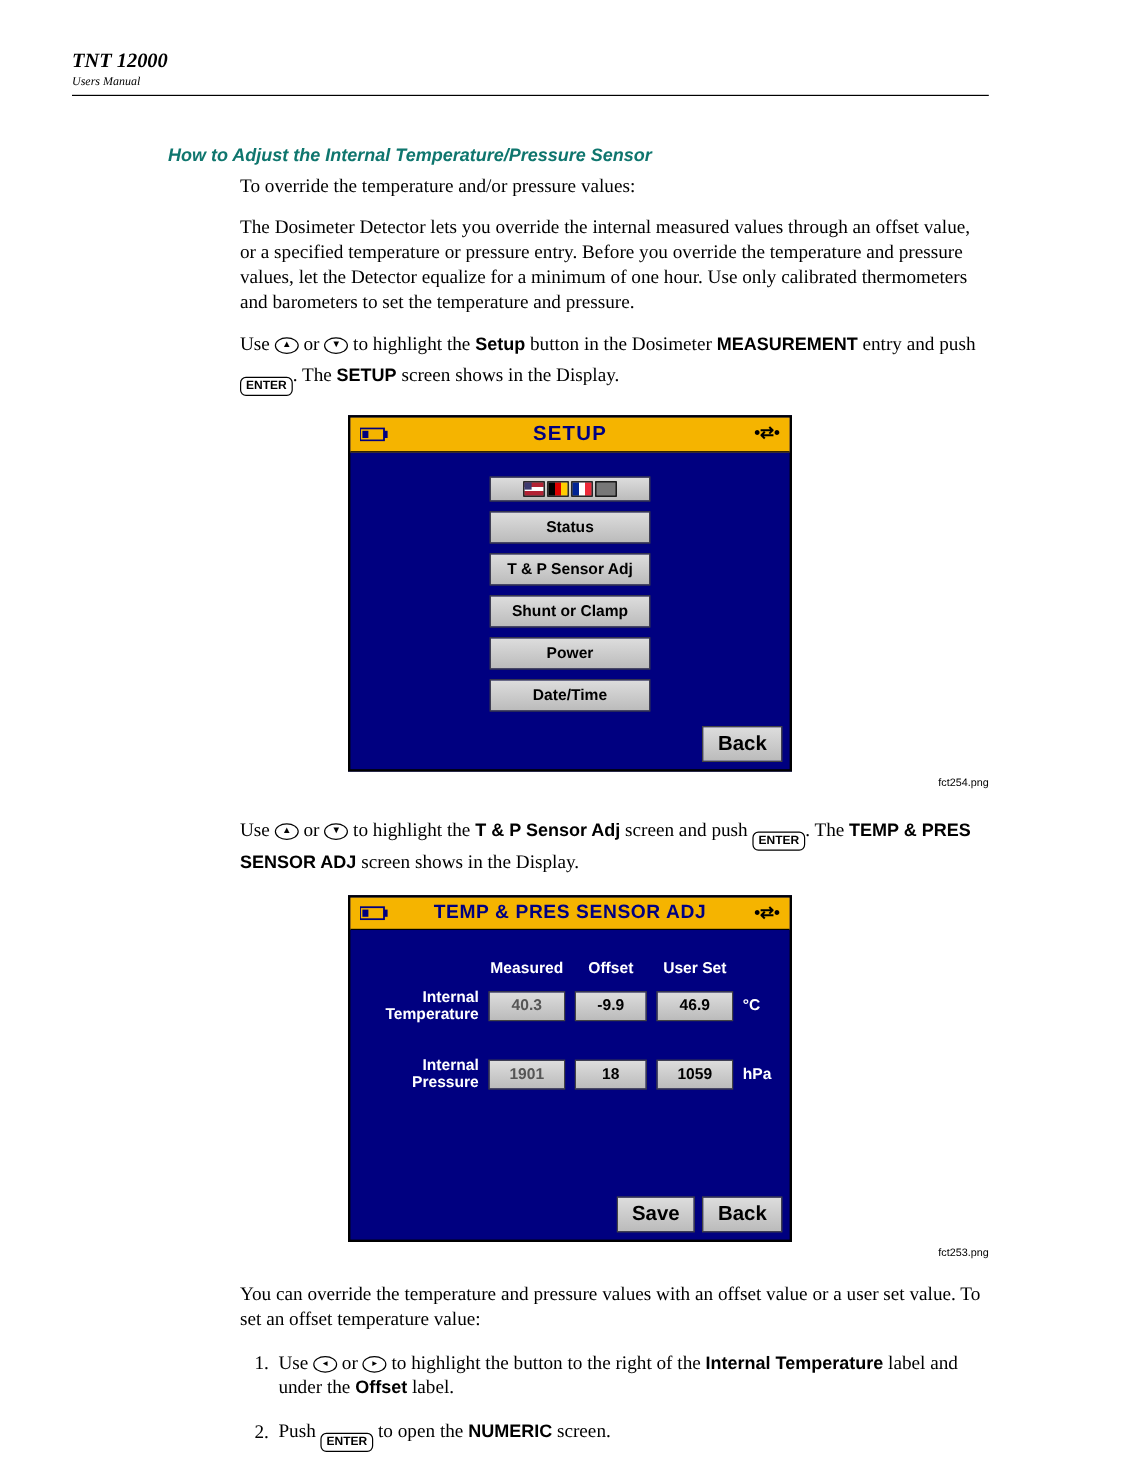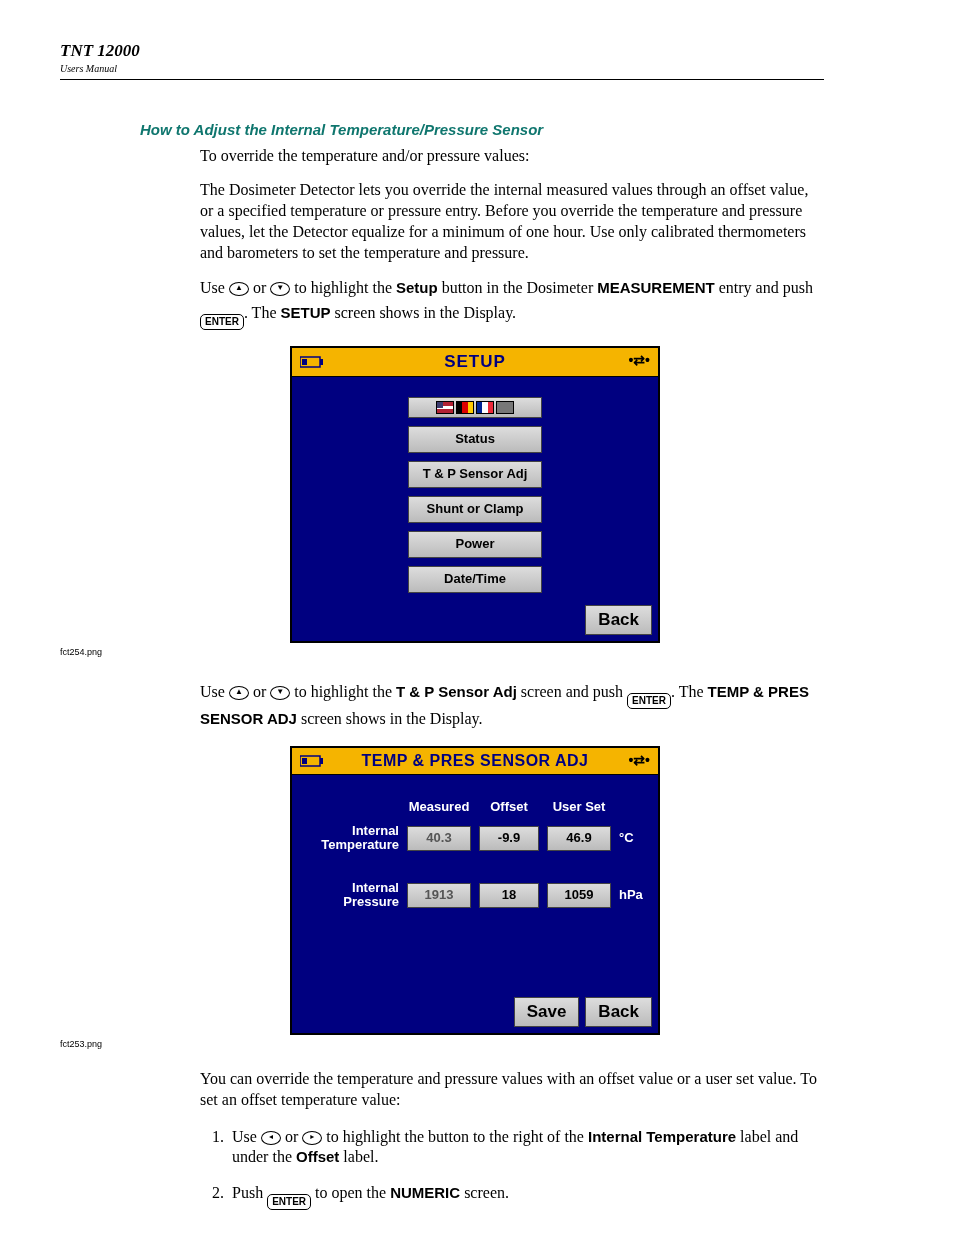--- a/index.html
+++ b/index.html
@@ -31,21 +31,21 @@
     font-size: 15px;
     margin: 0 0 6px 80px;
   }
   .body-text { margin: 0 0 16px 140px; }
   .body-text p { margin: 0 0 14px 0; }
   .ol { margin: 0 0 14px 140px; padding-left: 28px; }
   .ol li { padding-left: 4px; margin-bottom: 10px; }
   .caption {
     font-family: Arial, Helvetica, sans-serif;
     font-size: 9px;
-    text-align: left;
+    text-align: right;
     margin: 4px 0 18px 0;
   }
   .keycap {
     display: inline-block;
     border: 1.3px solid #000;
     border-radius: 5px;
     padding: 0 4px;
     font-family: Arial, sans-serif;
     font-size: 10px;
     font-weight: bold;
@@ -221,21 +221,21 @@
 
         <div class="rlabel">Internal Temperature</div>
         <div class="valbox dim">40.3</div>
         <div class="valbox">-9.9</div>
         <div class="valbox">46.9</div>
         <div class="unit">°C</div>
 
         <div style="grid-column:1/-1;height:12px"></div>
 
         <div class="rlabel">Internal Pressure</div>
-        <div class="valbox dim">1913</div>
+        <div class="valbox dim">1901</div>
         <div class="valbox">18</div>
         <div class="valbox">1059</div>
         <div class="unit">hPa</div>
       </div>
     </div>
     <div class="bottom-row">
       <div class="soft-btn">Save</div>
       <div class="soft-btn">Back</div>
     </div>
   </div>

